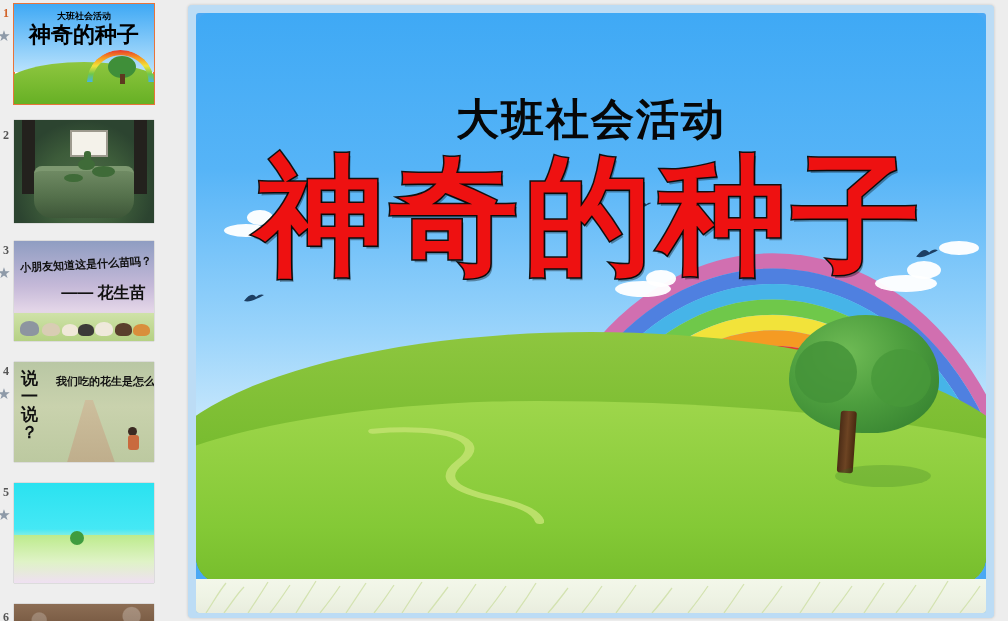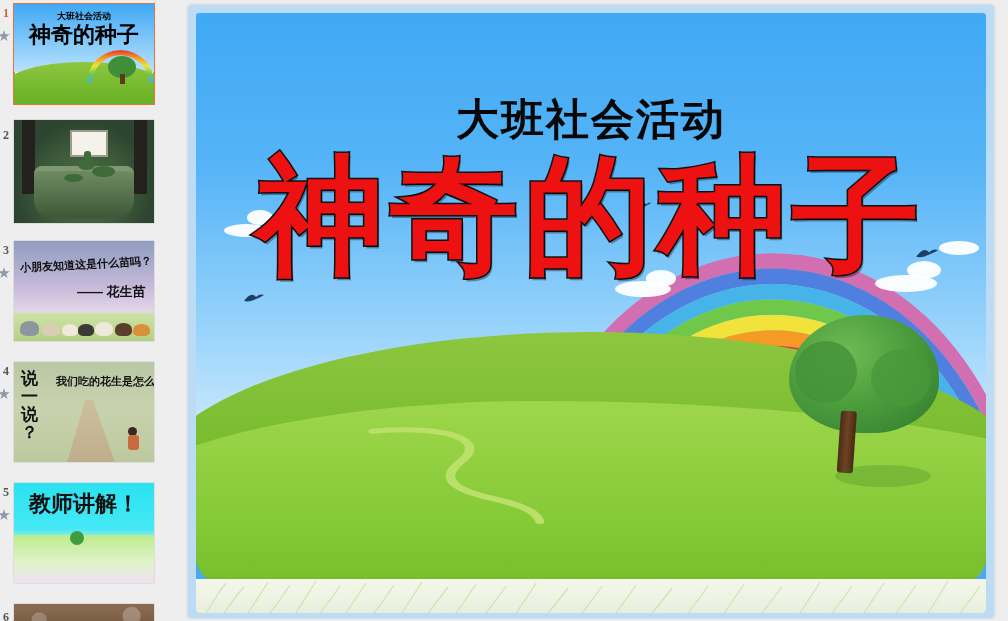--- a/index.html
+++ b/index.html
@@ -266,21 +266,21 @@
   }
   .mini-t3-l1 {
     position:absolute; left:4%; top:16%;
     font-family:"Liberation Serif",serif; font-weight:bold;
     font-size:11px; color:#111; transform: rotate(-3deg);
     white-space: nowrap;
   }
   .mini-t3-l2 {
     position:absolute; right:6%; top:42%;
     font-family:Liberation Sans, sans-serif; font-weight:bold;
-    font-size:13px; color:#111; white-space:nowrap;
+    font-size:16px; color:#111; white-space:nowrap;
   }
   .mini-t3-pets {
     position:absolute; left:0; right:0; bottom:0; height:28%;
     background: linear-gradient(to bottom,#cfe2a8,#b5d184);
   }
   .pet { position:absolute; bottom:18%; border-radius:48% 48% 35% 35%; }
 
   .mini-t4 {
     position:absolute; left:0;top:0;right:0;bottom:0;
     background: linear-gradient(to bottom,#b9c7a4 0%,#c9d2ad 45%,#bcc9a0 100%);
@@ -418,21 +418,20 @@
       </div>
     </div>
 
     <div class="thumb-row" style="top:483px;height:106px;">
       <span class="thumb-num" style="top:2px;">5</span>
       <span class="thumb-star" style="top:24px;">★</span>
       <div class="thumb-box" style="top:0px;height:100px;">
         <div class="mini-t5">
           <div class="mini-t5-ground"></div>
           <div class="mini-t5-kid"></div>
-          <div class="mini-t5-title">教师讲解！</div>
         </div>
       </div>
     </div>
 
     <div class="thumb-row" style="top:604px;height:40px;">
       <span class="thumb-num" style="top:6px;">6</span>
       <div class="thumb-box" style="top:0px;height:40px;">
         <div class="mini-soil"></div>
       </div>
     </div>

